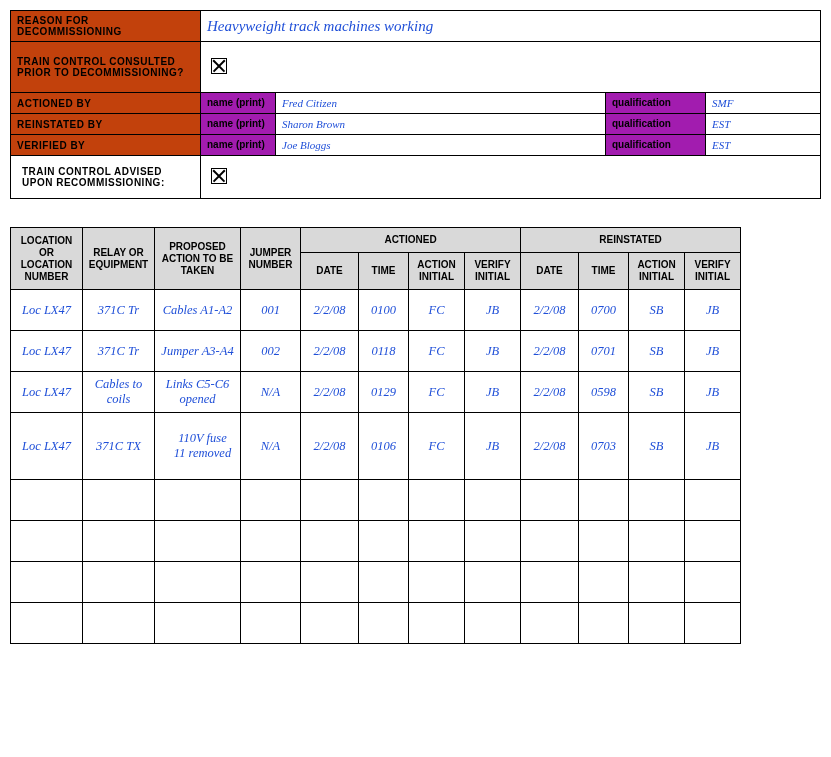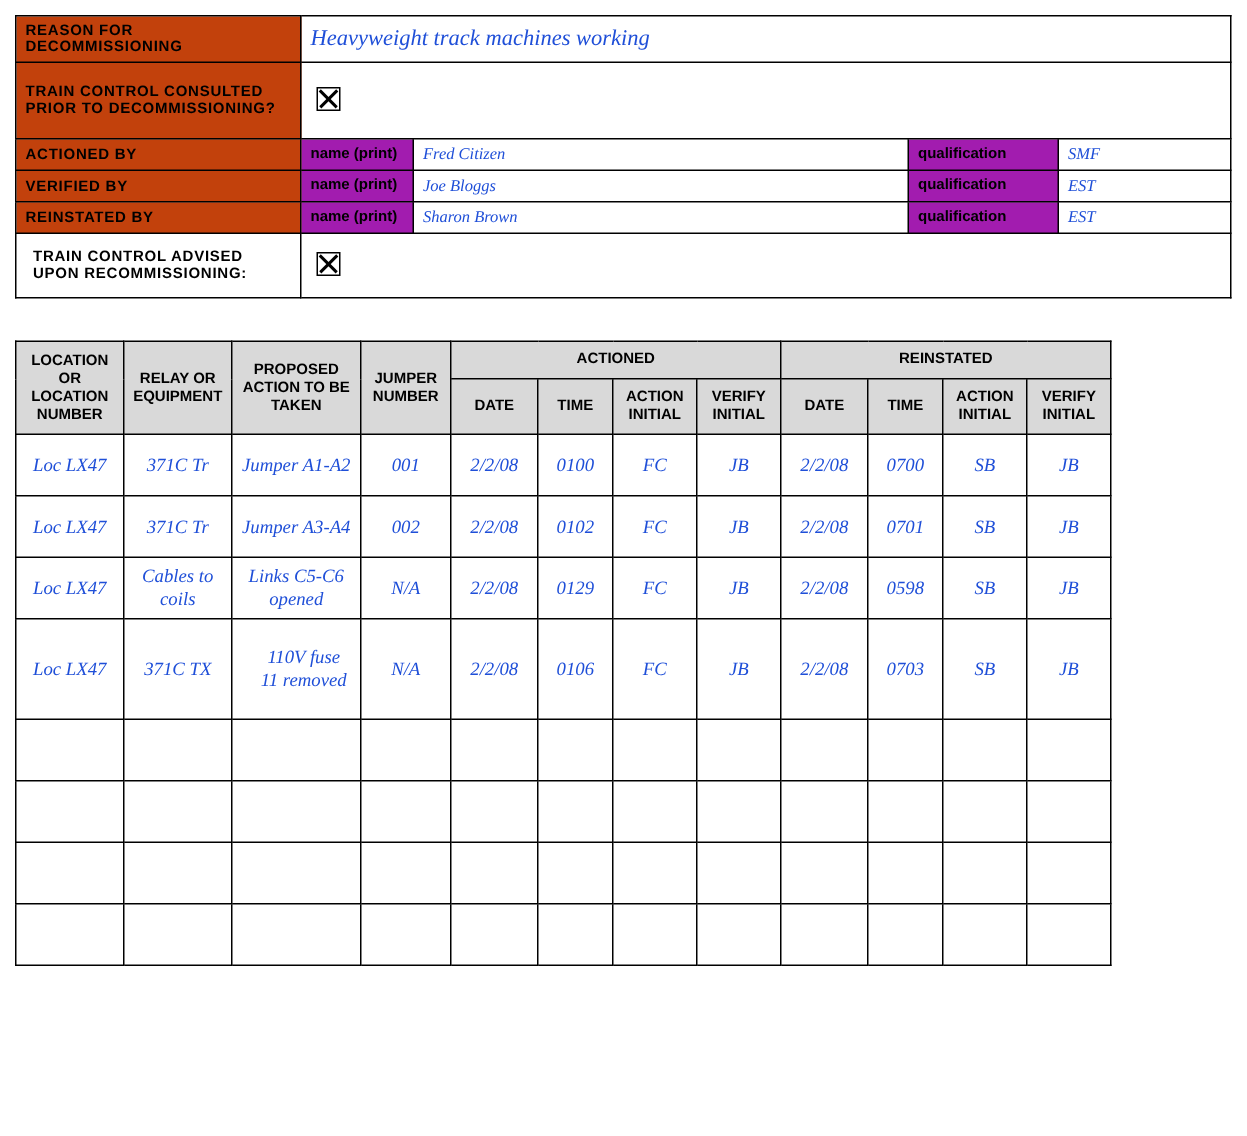--- a/index.html
+++ b/index.html
@@ -101,30 +101,30 @@
     </td>
   </tr>
   <tr>
     <td class="lbl">Actioned by</td>
     <td class="small-lbl">name (print)</td>
     <td class="hand">Fred Citizen</td>
     <td class="small-lbl">qualification</td>
     <td class="hand">SMF</td>
   </tr>
   <tr>
+    <td class="lbl">Reinstated by</td>
+    <td class="small-lbl">name (print)</td>
+    <td class="hand">Sharon Brown</td>
+    <td class="small-lbl">qualification</td>
+    <td class="hand">EST</td>
+  </tr>
+  <tr>
     <td class="lbl">Verified by</td>
     <td class="small-lbl">name (print)</td>
     <td class="hand">Joe Bloggs</td>
-    <td class="small-lbl">qualification</td>
-    <td class="hand">EST</td>
-  </tr>
-  <tr>
-    <td class="lbl">Reinstated by</td>
-    <td class="small-lbl">name (print)</td>
-    <td class="hand">Sharon Brown</td>
     <td class="small-lbl">qualification</td>
     <td class="hand">EST</td>
   </tr>
   <tr>
     <td class="lbl" style="height:34px;background:#fff;padding-left:11px;">Train control advised upon recommissioning:</td>
     <td colspan="4">
       <span class="checkmark"></span>
     </td>
   </tr>
 </tbody>
@@ -164,38 +164,38 @@
     <th>DATE</th>
     <th>TIME</th>
     <th>ACTION INITIAL</th>
     <th>VERIFY INITIAL</th>
   </tr>
   </tbody>
     <tbody id="grid-body">
       <tr>
         <td class="hand">Loc LX47</td>
         <td class="hand">371C Tr</td>
-        <td class="hand">Jumper A1-A2</td>
+        <td class="hand">Cables A1-A2</td>
         <td class="hand">001</td>
         <td class="hand">2/2/08</td>
         <td class="hand">0100</td>
         <td class="hand">FC</td>
         <td class="hand">JB</td>
         <td class="hand">2/2/08</td>
         <td class="hand">0700</td>
         <td class="hand">SB</td>
         <td class="hand">JB</td>
       </tr>
       <tr>
         <td class="hand">Loc LX47</td>
         <td class="hand">371C Tr</td>
         <td class="hand">Jumper A3-A4</td>
         <td class="hand">002</td>
         <td class="hand">2/2/08</td>
-        <td class="hand">0102</td>
+        <td class="hand">0118</td>
         <td class="hand">FC</td>
         <td class="hand">JB</td>
         <td class="hand">2/2/08</td>
         <td class="hand">0701</td>
         <td class="hand">SB</td>
         <td class="hand">JB</td>
       </tr>
       <tr>
         <td class="hand">Loc LX47</td>
         <td class="hand">Cables to coils</td>

